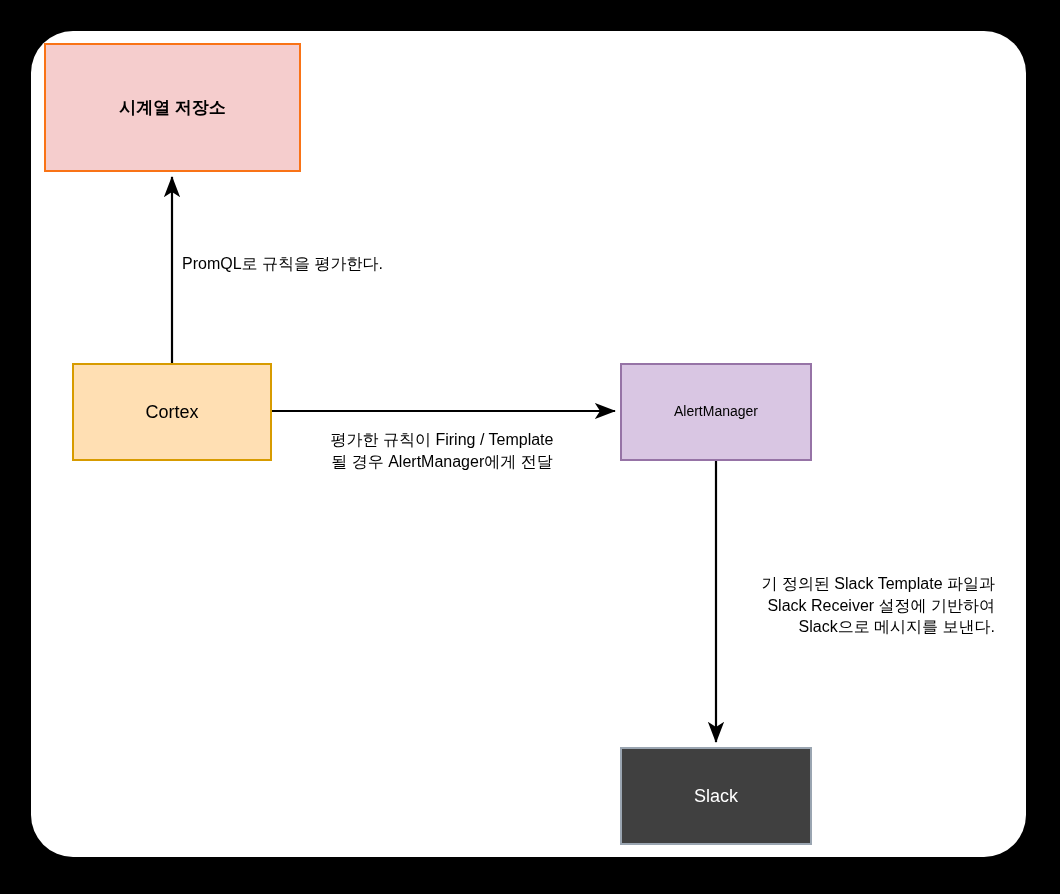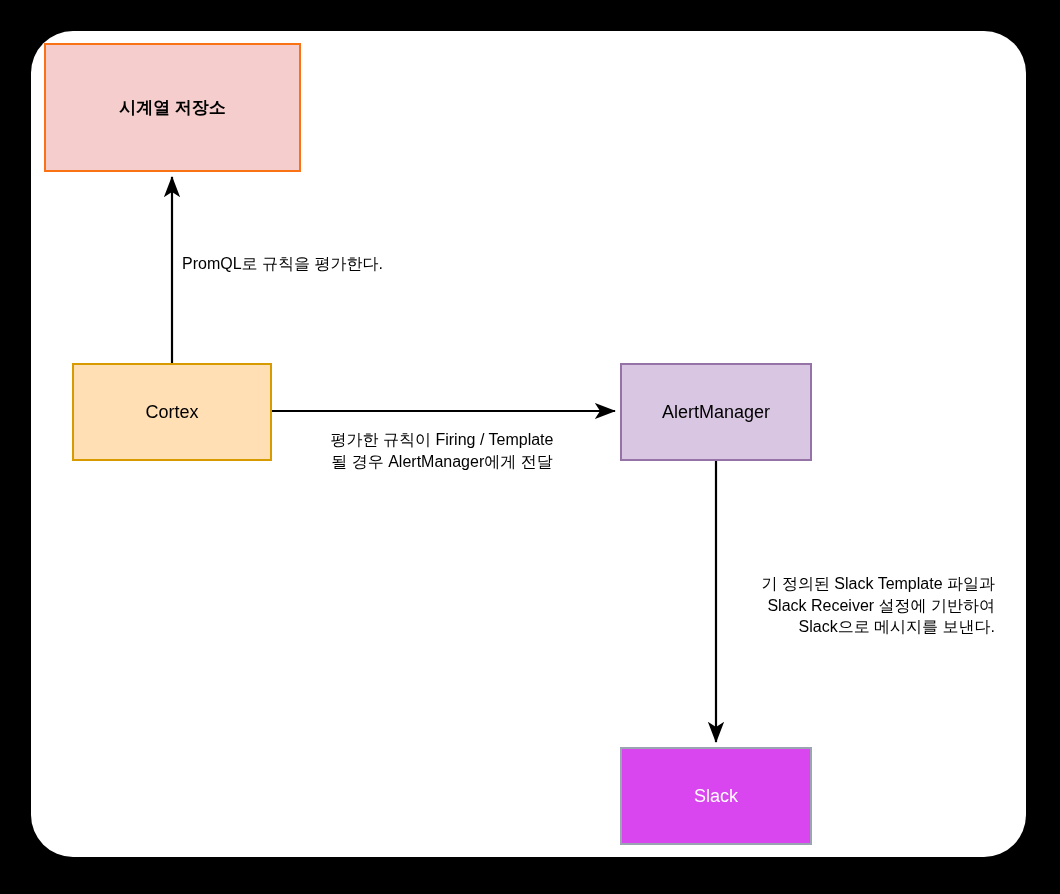--- a/index.html
+++ b/index.html
@@ -84,31 +84,31 @@
   }
 
   
   #node-alertmanager {
     left: 620px;
     top: 363px;
     width: 192px;
     height: 98px;
     background: #d9c6e3;
     border: 2px solid #9673a6;
-    font-size: 18px;
+    font-size: 14px;
     color: #000000;
   }
 
   
   #node-slack {
     left: 620px;
     top: 747px;
     width: 192px;
     height: 98px;
-    background: #d946ef;
+    background: #404040;
     border: 2px solid #9aa5b1;
     font-size: 18px;
     color: #ffffff;
   }
 
   .edge-label {
     position: absolute;
     font-size: 16px;
     color: #000000;
     line-height: 1.35;

